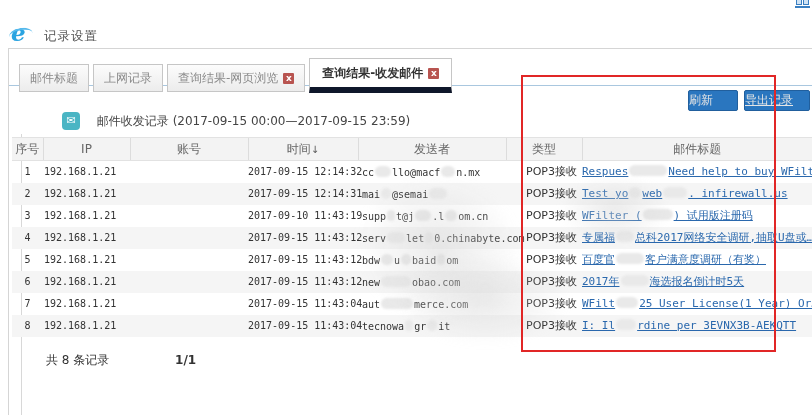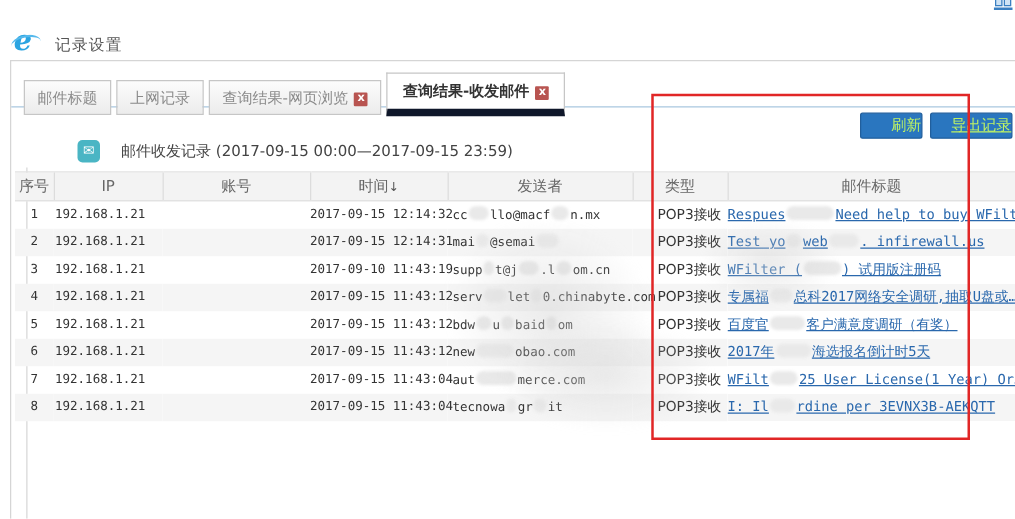--- a/index.html
+++ b/index.html
@@ -30,21 +30,21 @@
     font-size:12px; color:#8a8a8a; background:linear-gradient(#fcfcfc,#ececec);
     border:1px solid #c6c6c6; cursor:pointer; }
   .tab.active { background:#fff; border-bottom:6px solid #0f172a; margin-bottom:-1px;
     padding:6px 12px 5px 12px; font-weight:bold; color:#333; }
   .tab-close { display:inline-block; width:11px; height:11px; margin-left:5px; border-radius:1px;
     background:#b85450; color:#fff; font-size:9px; line-height:10px; text-align:center;
     font-weight:bold; vertical-align:1px; }
   .content-left-border { position:absolute; left:12px; top:85px; width:1px; height:330px; background:#d8d8d8; }
   
   .btn { position:absolute; top:90px; height:21px; background:#2a76bf; border:1px solid #215f9d;
-    border-radius:2px; color:#bef264; font-size:12px; line-height:19px; text-align:right; cursor:pointer;
+    border-radius:2px; color:#e5e5e5; font-size:12px; line-height:19px; text-align:left; cursor:pointer;
     font-family:"DejaVu Sans","Liberation Sans",sans-serif; }
   .btn-refresh { left:688px; width:50px; }
   .btn-export  { left:744px; width:66px;text-decoration:underline; }
   
   .record-header { position:absolute; left:14px; top:112px; height:18px;padding-left:48px; }
   .mail-icon { display:inline-block; width:18px; height:18px; background:#4ab5c4; border-radius:4px;
     color:#fff; font-size:11px; line-height:17px; text-align:center; vertical-align:middle; }
   .record-title { margin-left:13px; font-size:12px; color:#444; vertical-align:middle; }
   
   table.records { position:absolute; left:12px; top:137px; width:800px;
@@ -194,19 +194,23 @@
           <td class="c-ip">192.168.1.21</td>
           <td class="c-account"></td>
           <td class="c-time">2017-09-15 11:43:04</td>
           <td class="c-sender">tecnowa<span class="redact" style="width: 8px;"></span>gr<span class="redact" style="width: 10px;"></span>it</td>
           <td class="c-type">POP3接收</td>
           <td class="c-title"><a>I: Il<span class="redact" style="width: 20px;"></span>rdine per 3EVNX3B-AEKQTT</a></td>
         </tr>
       </tbody>
   </table>
 
+  <div class="table-footer">
+    <span>共 8 条记录</span>
+    <span class="page-indicator">1/1</span>
+  </div>
 
   <div class="smudge s1"></div>
   <div class="smudge s2"></div>
   <div class="smudge s3"></div>
   <div class="red-annotation"></div>
 
 </div>
 
 </body></html>

